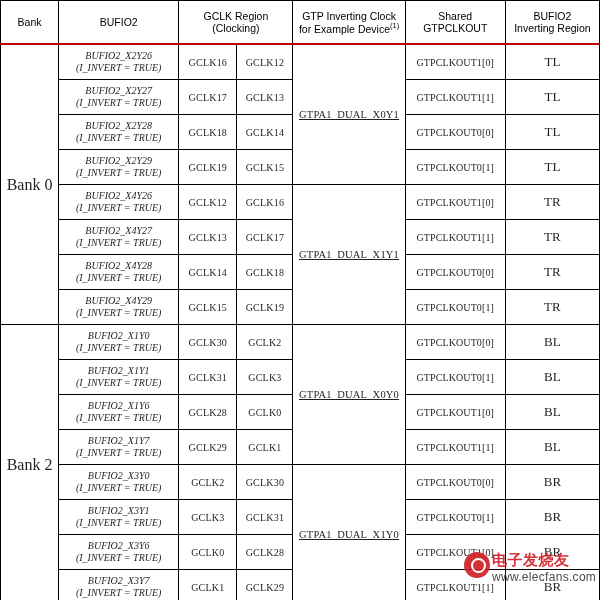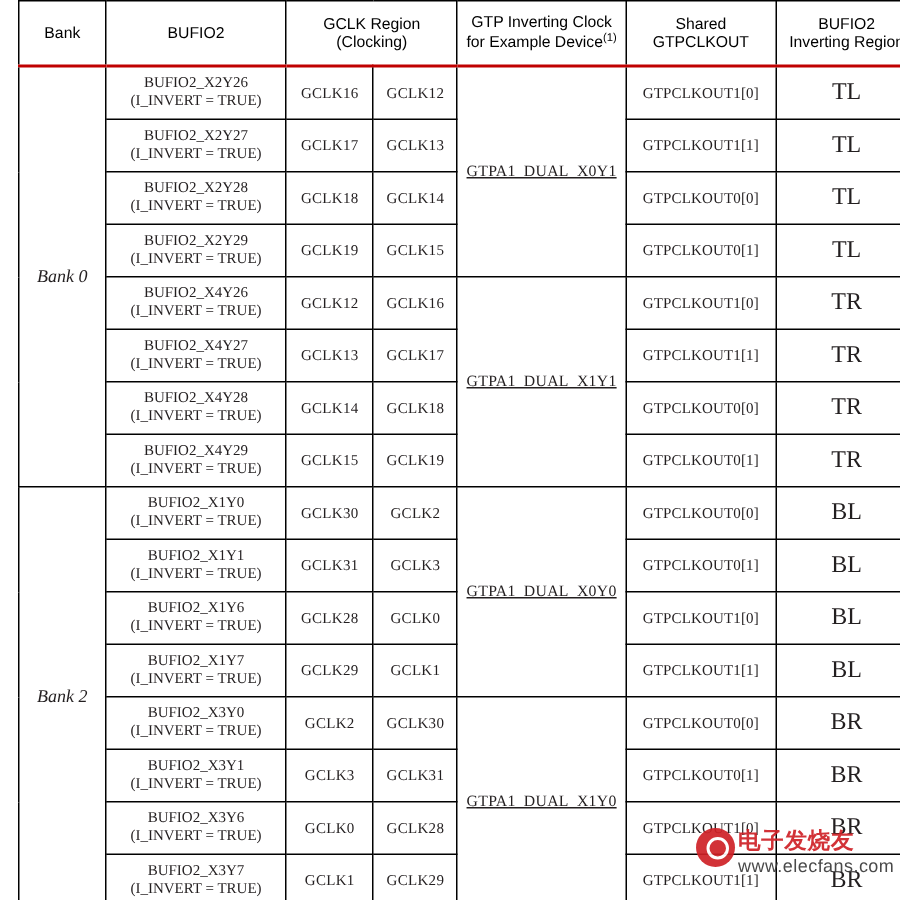--- a/index.html
+++ b/index.html
@@ -14,21 +14,20 @@
     color: #000000;
     overflow: hidden;
     position: relative;
   }
   .sheet {
     position: absolute;
     left: 0; top: 0;
     width: 600px;
     height: 600px;
     box-sizing: border-box;
-    padding-left: 12px;
   }
   table.tbl {
     border-collapse: collapse;
     width: 600px;
     table-layout: fixed;
   }
   table.tbl td, table.tbl th {
     border: 1px solid #000000;
     padding: 0;
     text-align: center;
@@ -54,50 +53,50 @@
   .col-gtp { width: 112px; }
   .col-shared { width: 100px; }
   .col-region { width: 94px; }
 
   td.cell {
     font-size: 10px;
     color: #231f20;
     height: 34px;
   }
   td.bank-cell {
-    font-size: 12px;
-    color: #231f20;
-    font-style: italic;
+    font-size: 16px;
+    color: #231f20;
   }
   td.bufio-cell {
     font-size: 10px;
     line-height: 1.25;
     color: #231f20;
     padding: 2px 1px;
+    font-style: italic;
   }
   td.bufio-cell .l1 { display: block; }
   td.bufio-cell .l2 { display: block; }
   td.gclk {
     font-size: 10px;
     color: #231f20;
     letter-spacing: 0.2px;
   }
   td.gtp {
     font-size: 10.5px;
     color: #231f20;
     letter-spacing: 0.2px;
     text-decoration: underline;
   }
   td.shared {
     font-size: 10px;
     color: #231f20;
     letter-spacing: 0.1px;
   }
   td.region {
-    font-size: 16px;
+    font-size: 13px;
     color: #231f20;
   }
   .sup {
     font-size: 7.5px;
     vertical-align: super;
   }
   
   .watermark {
     position: absolute;
     right: 6px;

